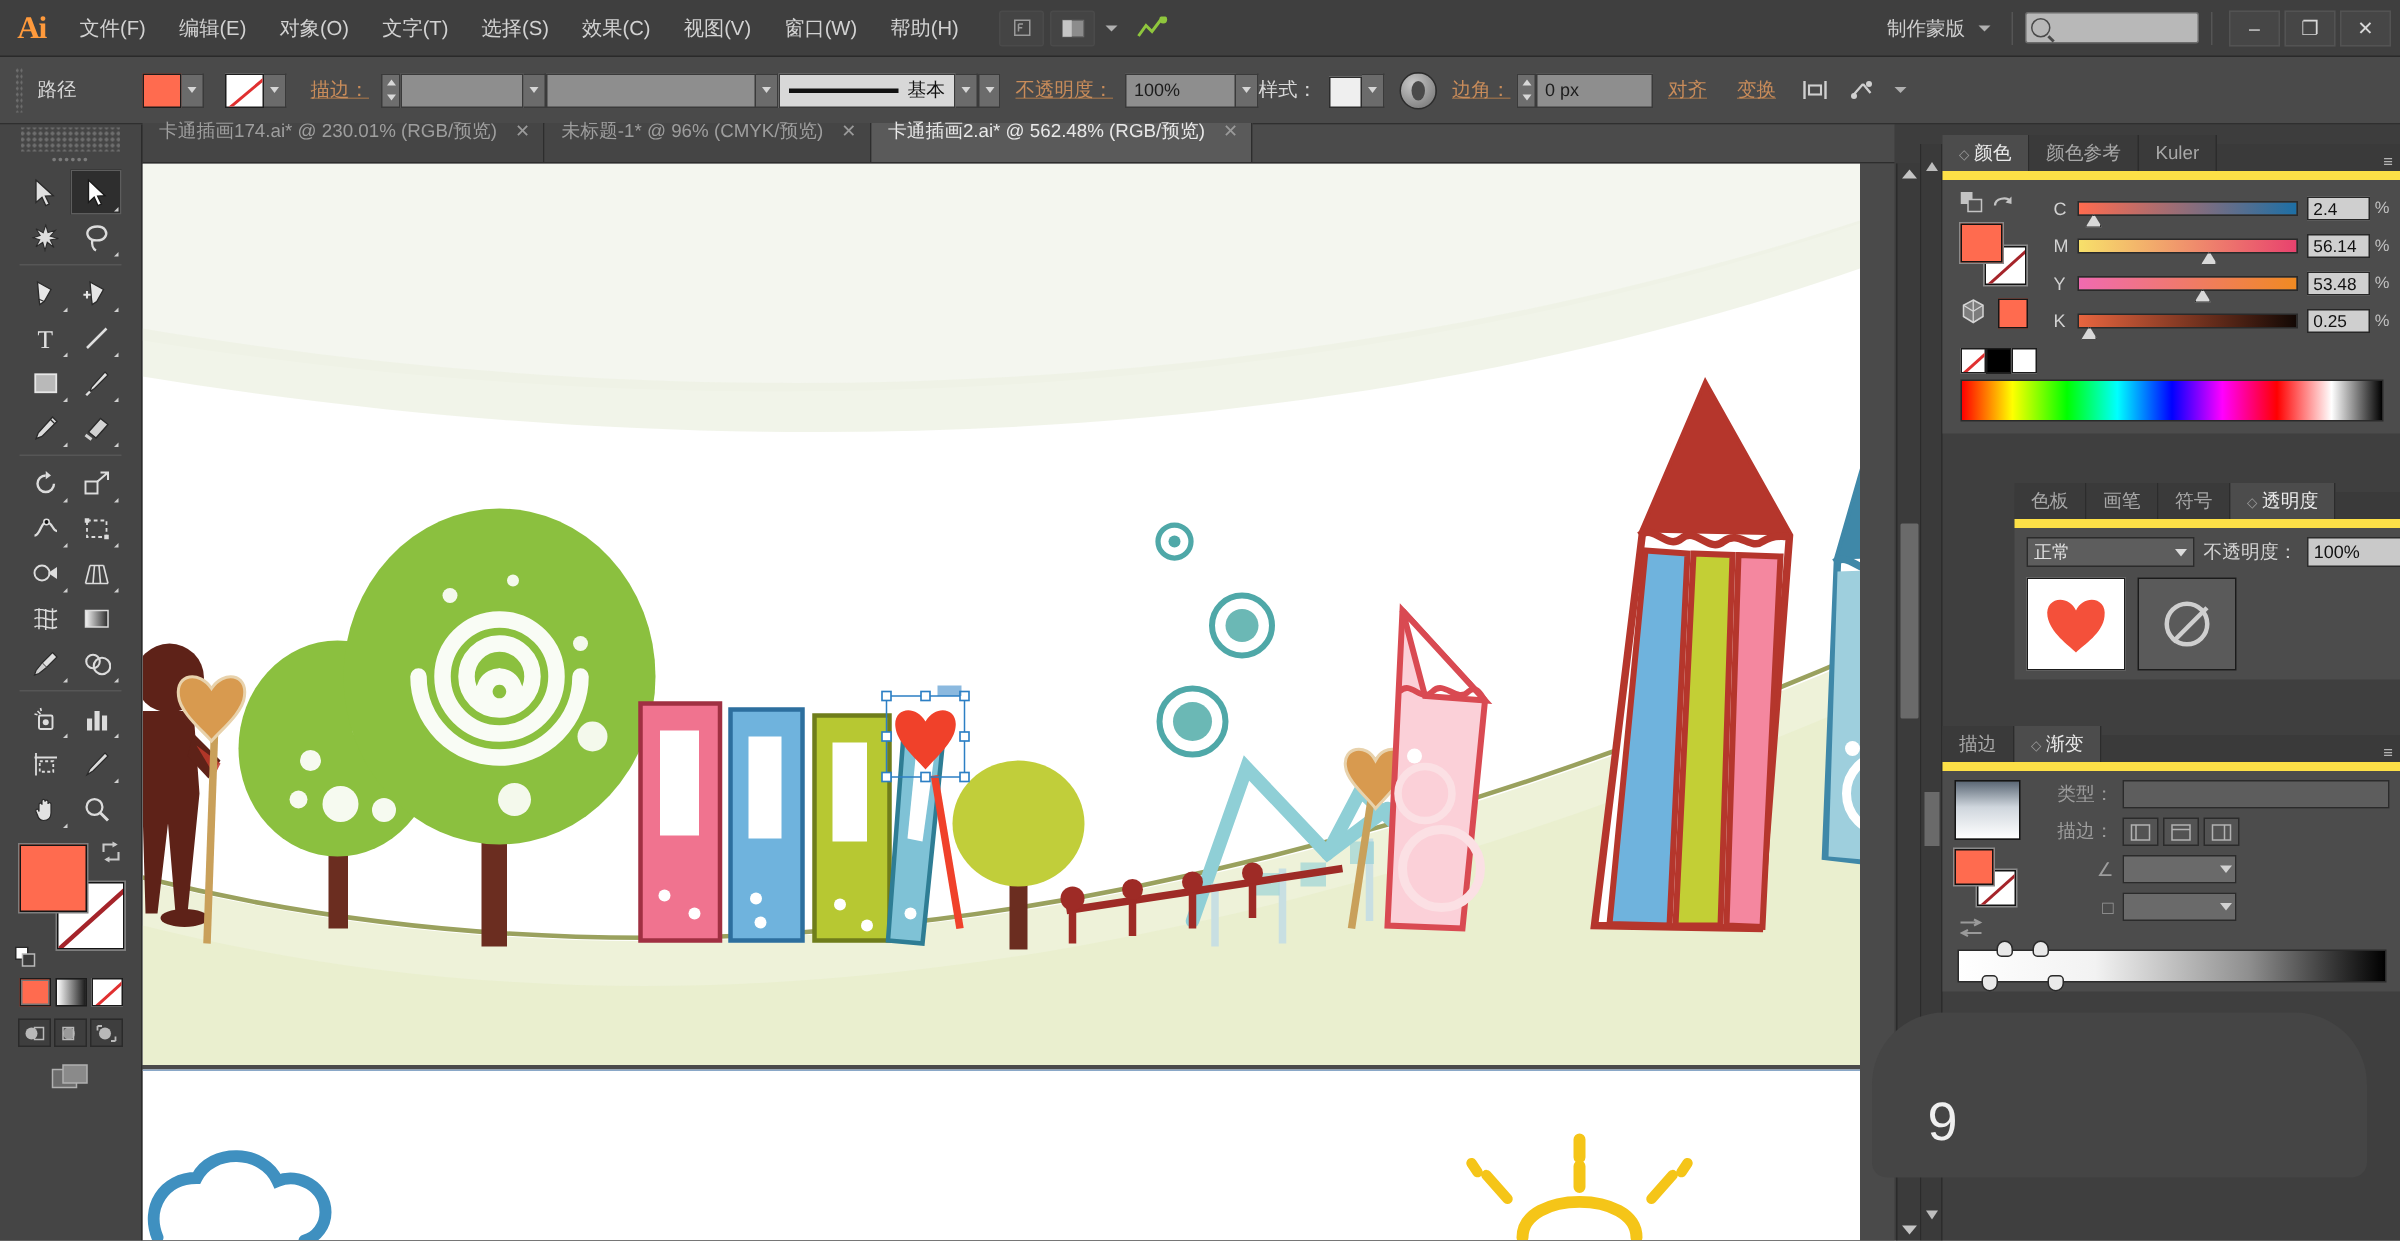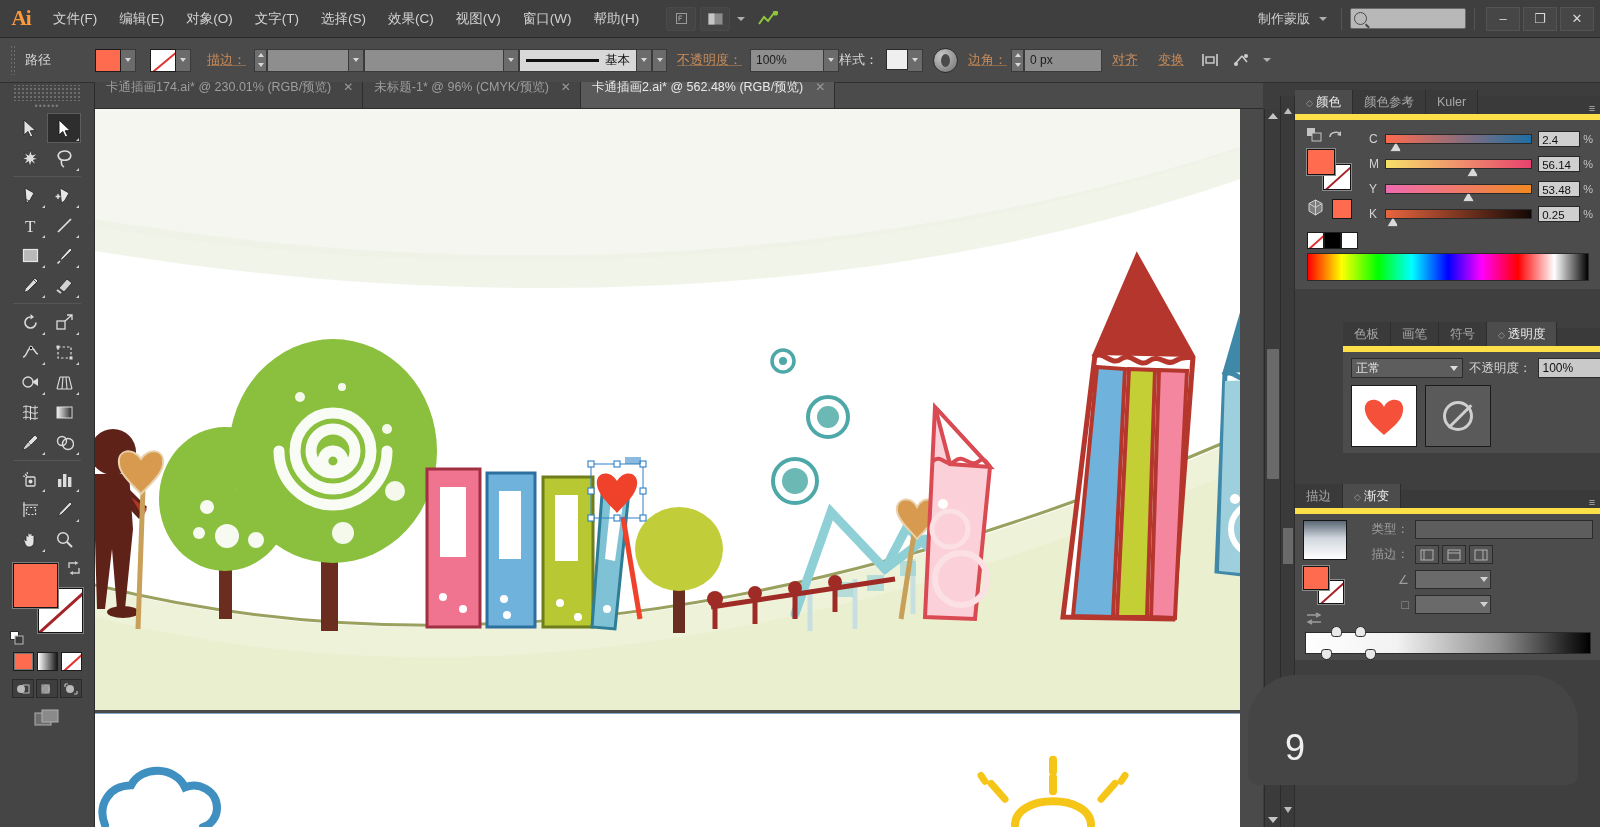--- a/index.html
+++ b/index.html
@@ -100,21 +100,21 @@
     width: 13px; height: 23px; background: #6e6e6e; border: 1px solid #3a3a3a;
     display: flex; flex-direction: column; align-items: center; justify-content: space-around;
   }
   .stepper .up { width:0;height:0;border-left:3px solid transparent;border-right:3px solid transparent;border-bottom:4px solid #d8d8d8;}
   .stepper .dn { width:0;height:0;border-left:3px solid transparent;border-right:3px solid transparent;border-top:4px solid #d8d8d8;}
   .opt-field {
     height: 23px; background: #8e8e8e; border: 1px solid #3a3a3a;
     color: #1c1c1c; font-size: 12px; display: flex; align-items: center;
     padding: 0 5px;
   }
-  .opt-combo { display: flex; align-items: flex-start; }
+  .opt-combo { display: flex; align-items: flex-end; }
   .stroke-preview {
     width: 118px; height: 23px; background: #d8d8d8; border: 1px solid #3a3a3a;
     display: flex; align-items: center; padding: 0 6px; gap: 6px;
   }
   .stroke-line { flex: 1; height: 3px; background: #111; }
   .stroke-txt { color: #111; font-size: 12.5px; }
   .circle-btn {
     width: 25px; height: 25px; border-radius: 50%;
     background: radial-gradient(circle at 35% 30%, #c9c9c9, #6e6e6e);
     border: 1px solid #2c2c2c; margin: 0 10px;

